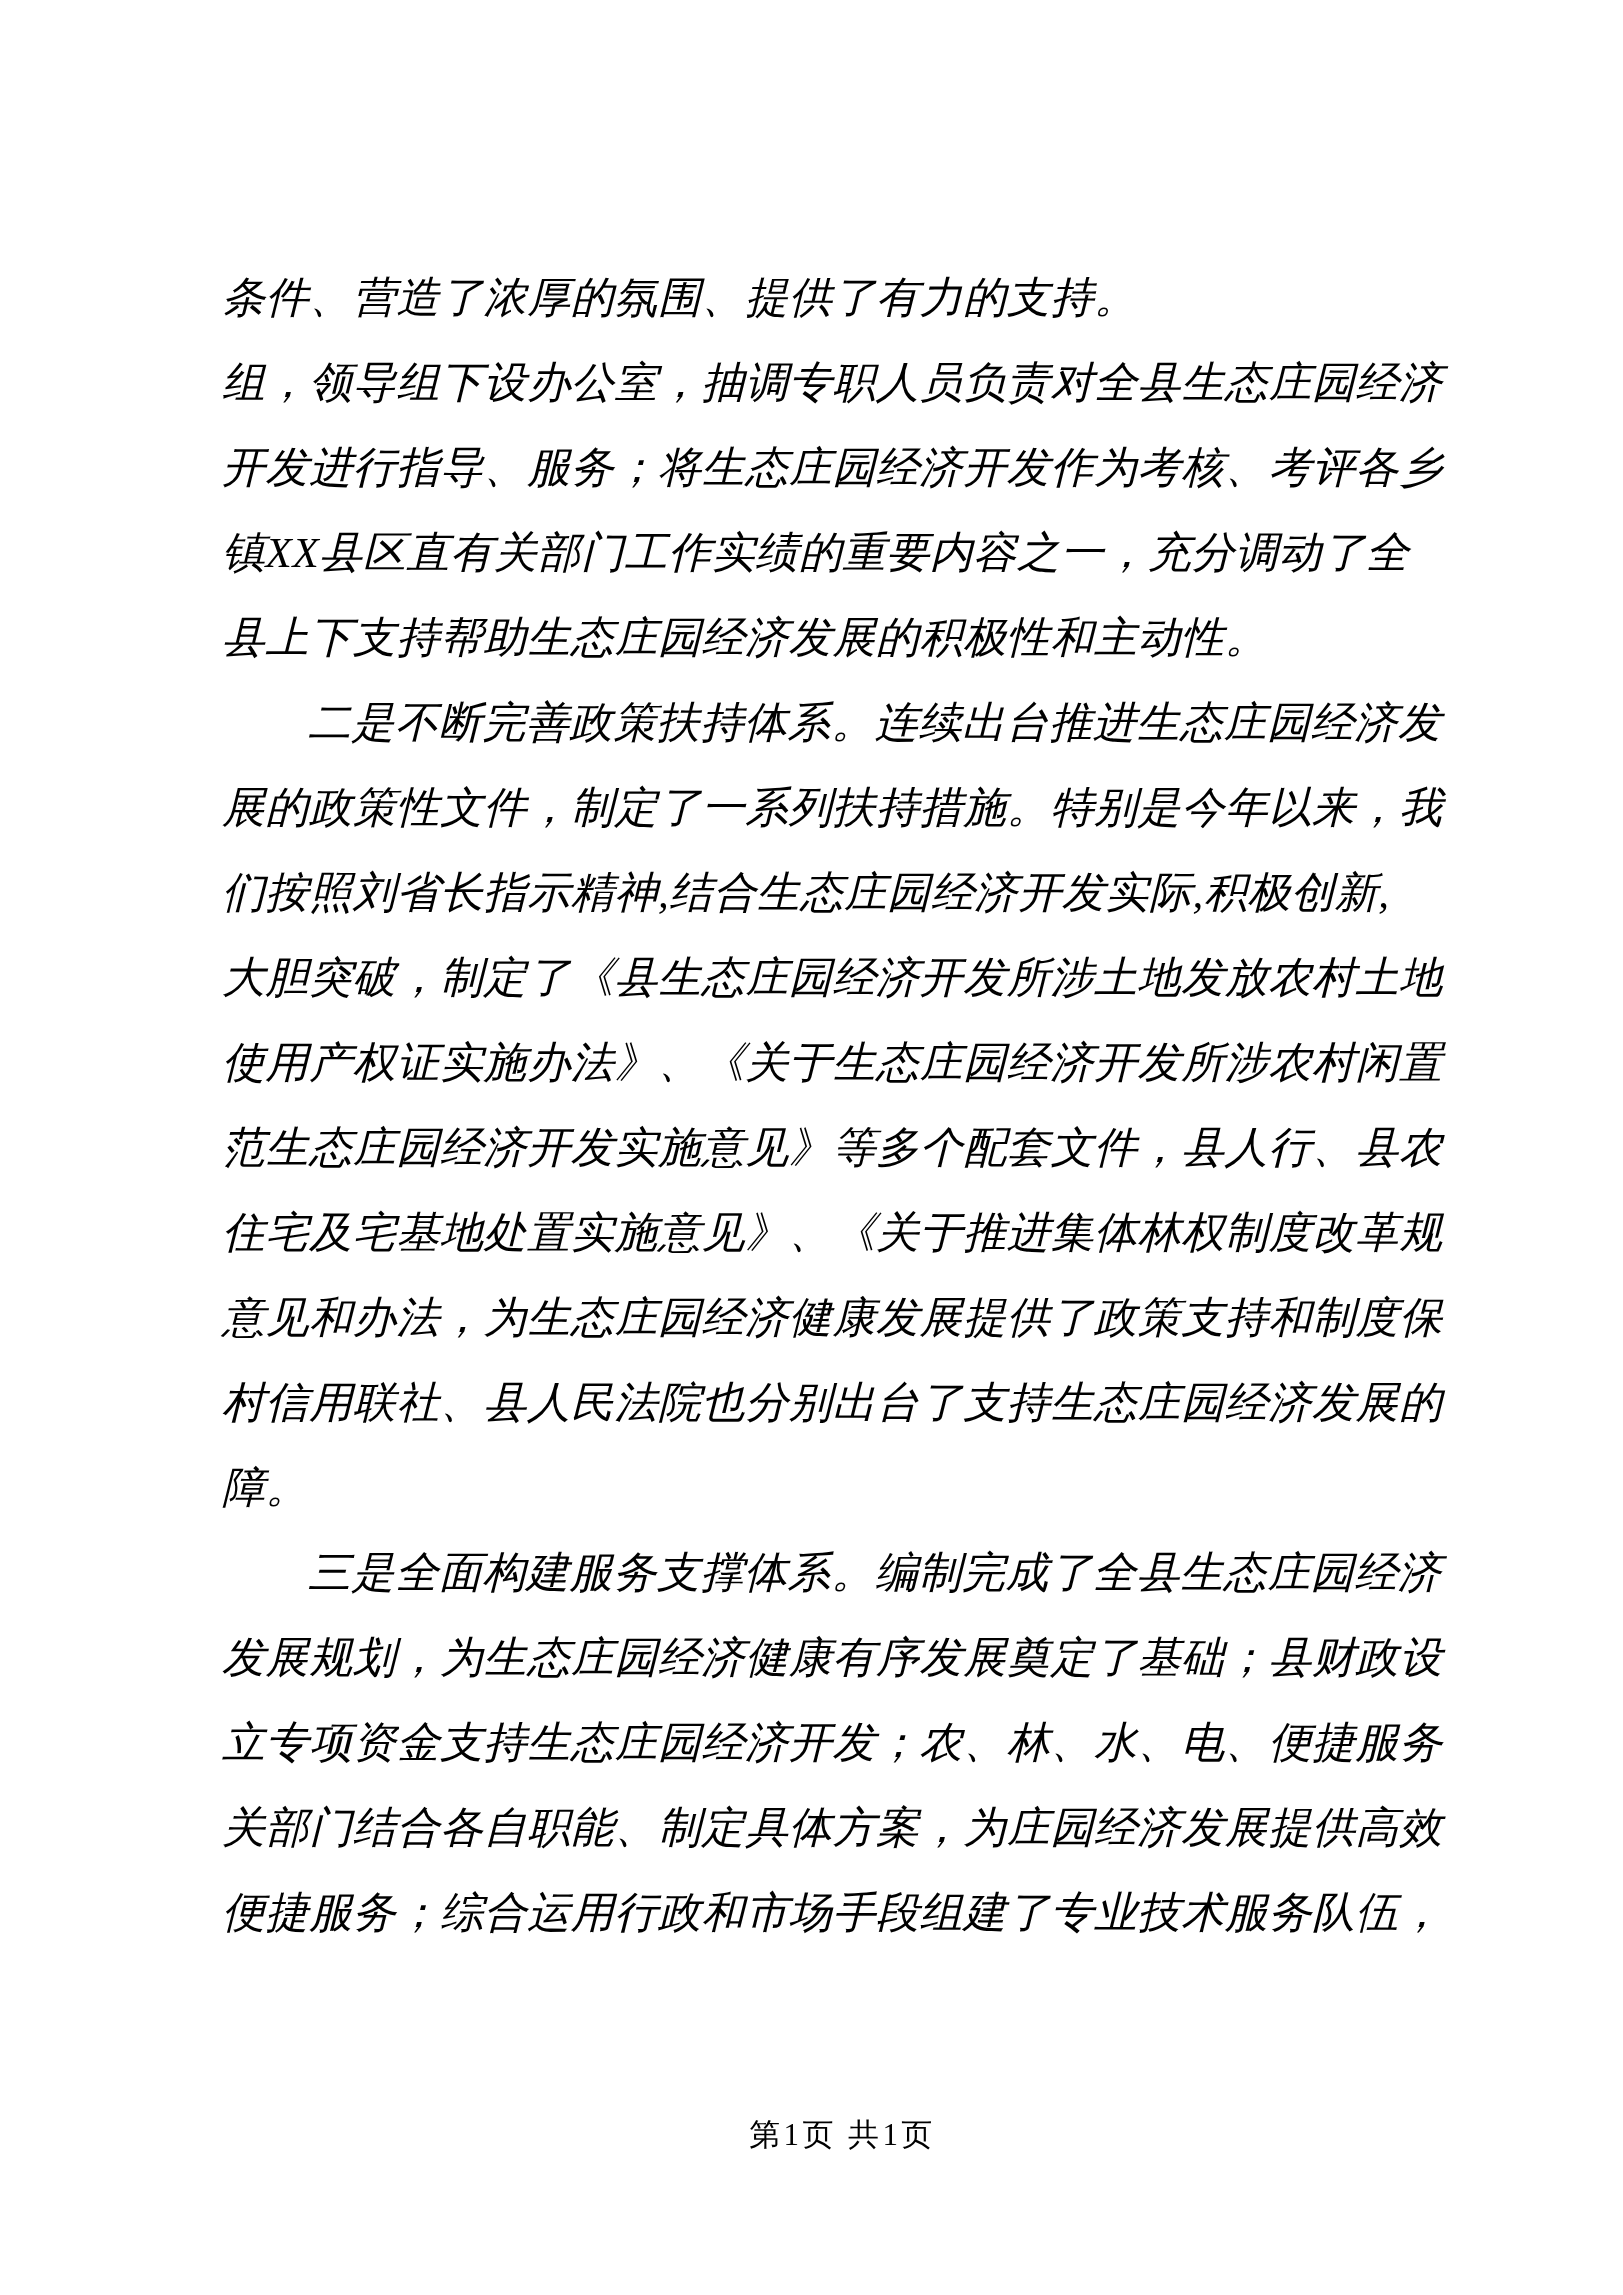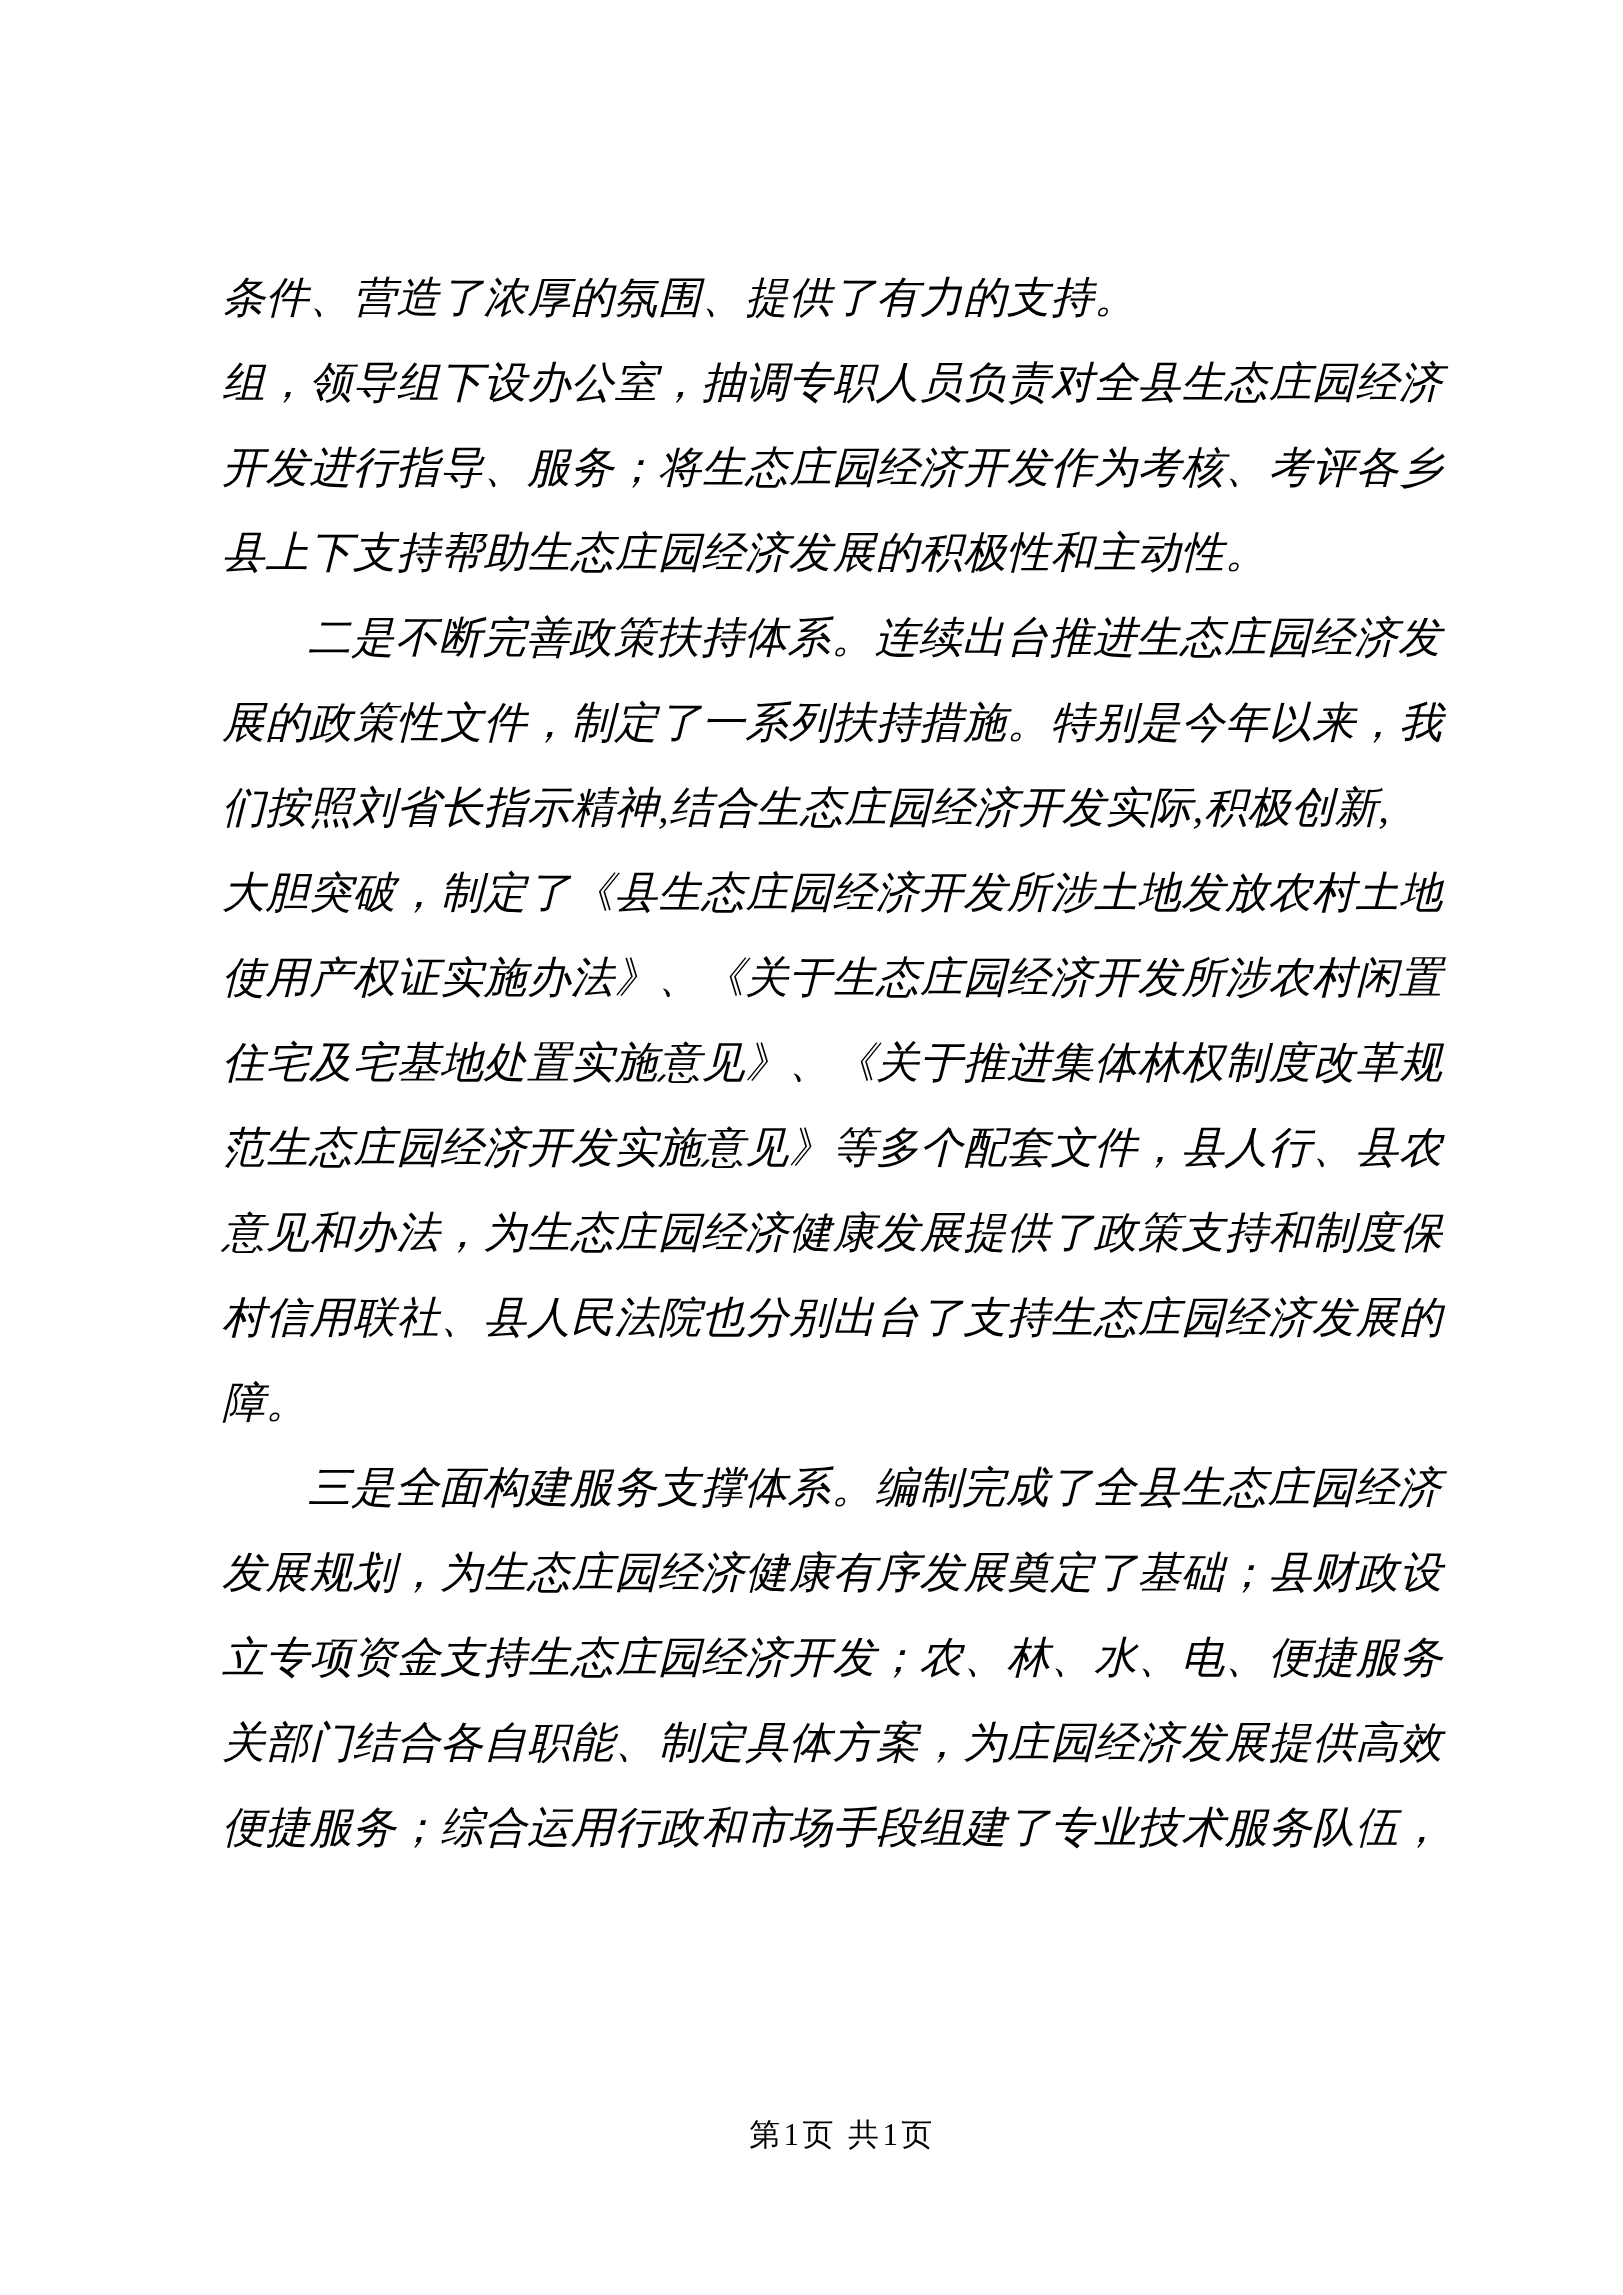--- a/index.html
+++ b/index.html
@@ -47,28 +47,29 @@
   }
 </style>
 </head>
 <body>
 
 <div class="page">
   <div class="body-text">
       <div class="text-line">条件、营造了浓厚的氛围、提供了有力的支持。</div>
       <div class="text-line">组，领导组下设办公室，抽调专职人员负责对全县生态庄园经济</div>
       <div class="text-line">开发进行指导、服务；将生态庄园经济开发作为考核、考评各乡</div>
+      <div class="text-line">镇XX县区直有关部门工作实绩的重要内容之一，充分调动了全</div>
       <div class="text-line">县上下支持帮助生态庄园经济发展的积极性和主动性。</div>
       <div class="text-line indent">二是不断完善政策扶持体系。连续出台推进生态庄园经济发</div>
       <div class="text-line">展的政策性文件，制定了一系列扶持措施。特别是今年以来，我</div>
       <div class="text-line">们按照刘省长指示精神,结合生态庄园经济开发实际,积极创新,</div>
       <div class="text-line">大胆突破，制定了《县生态庄园经济开发所涉土地发放农村土地</div>
       <div class="text-line">使用产权证实施办法》、《关于生态庄园经济开发所涉农村闲置</div>
+      <div class="text-line">范生态庄园经济开发实施意见》等多个配套文件，县人行、县农</div>
       <div class="text-line">住宅及宅基地处置实施意见》、《关于推进集体林权制度改革规</div>
-      <div class="text-line">范生态庄园经济开发实施意见》等多个配套文件，县人行、县农</div>
       <div class="text-line">意见和办法，为生态庄园经济健康发展提供了政策支持和制度保</div>
       <div class="text-line">村信用联社、县人民法院也分别出台了支持生态庄园经济发展的</div>
       <div class="text-line">障。</div>
       <div class="text-line indent">三是全面构建服务支撑体系。编制完成了全县生态庄园经济</div>
       <div class="text-line">发展规划，为生态庄园经济健康有序发展奠定了基础；县财政设</div>
       <div class="text-line">立专项资金支持生态庄园经济开发；农、林、水、电、便捷服务</div>
       <div class="text-line">关部门结合各自职能、制定具体方案，为庄园经济发展提供高效</div>
       <div class="text-line">便捷服务；综合运用行政和市场手段组建了专业技术服务队伍，</div>
     </div>
 

